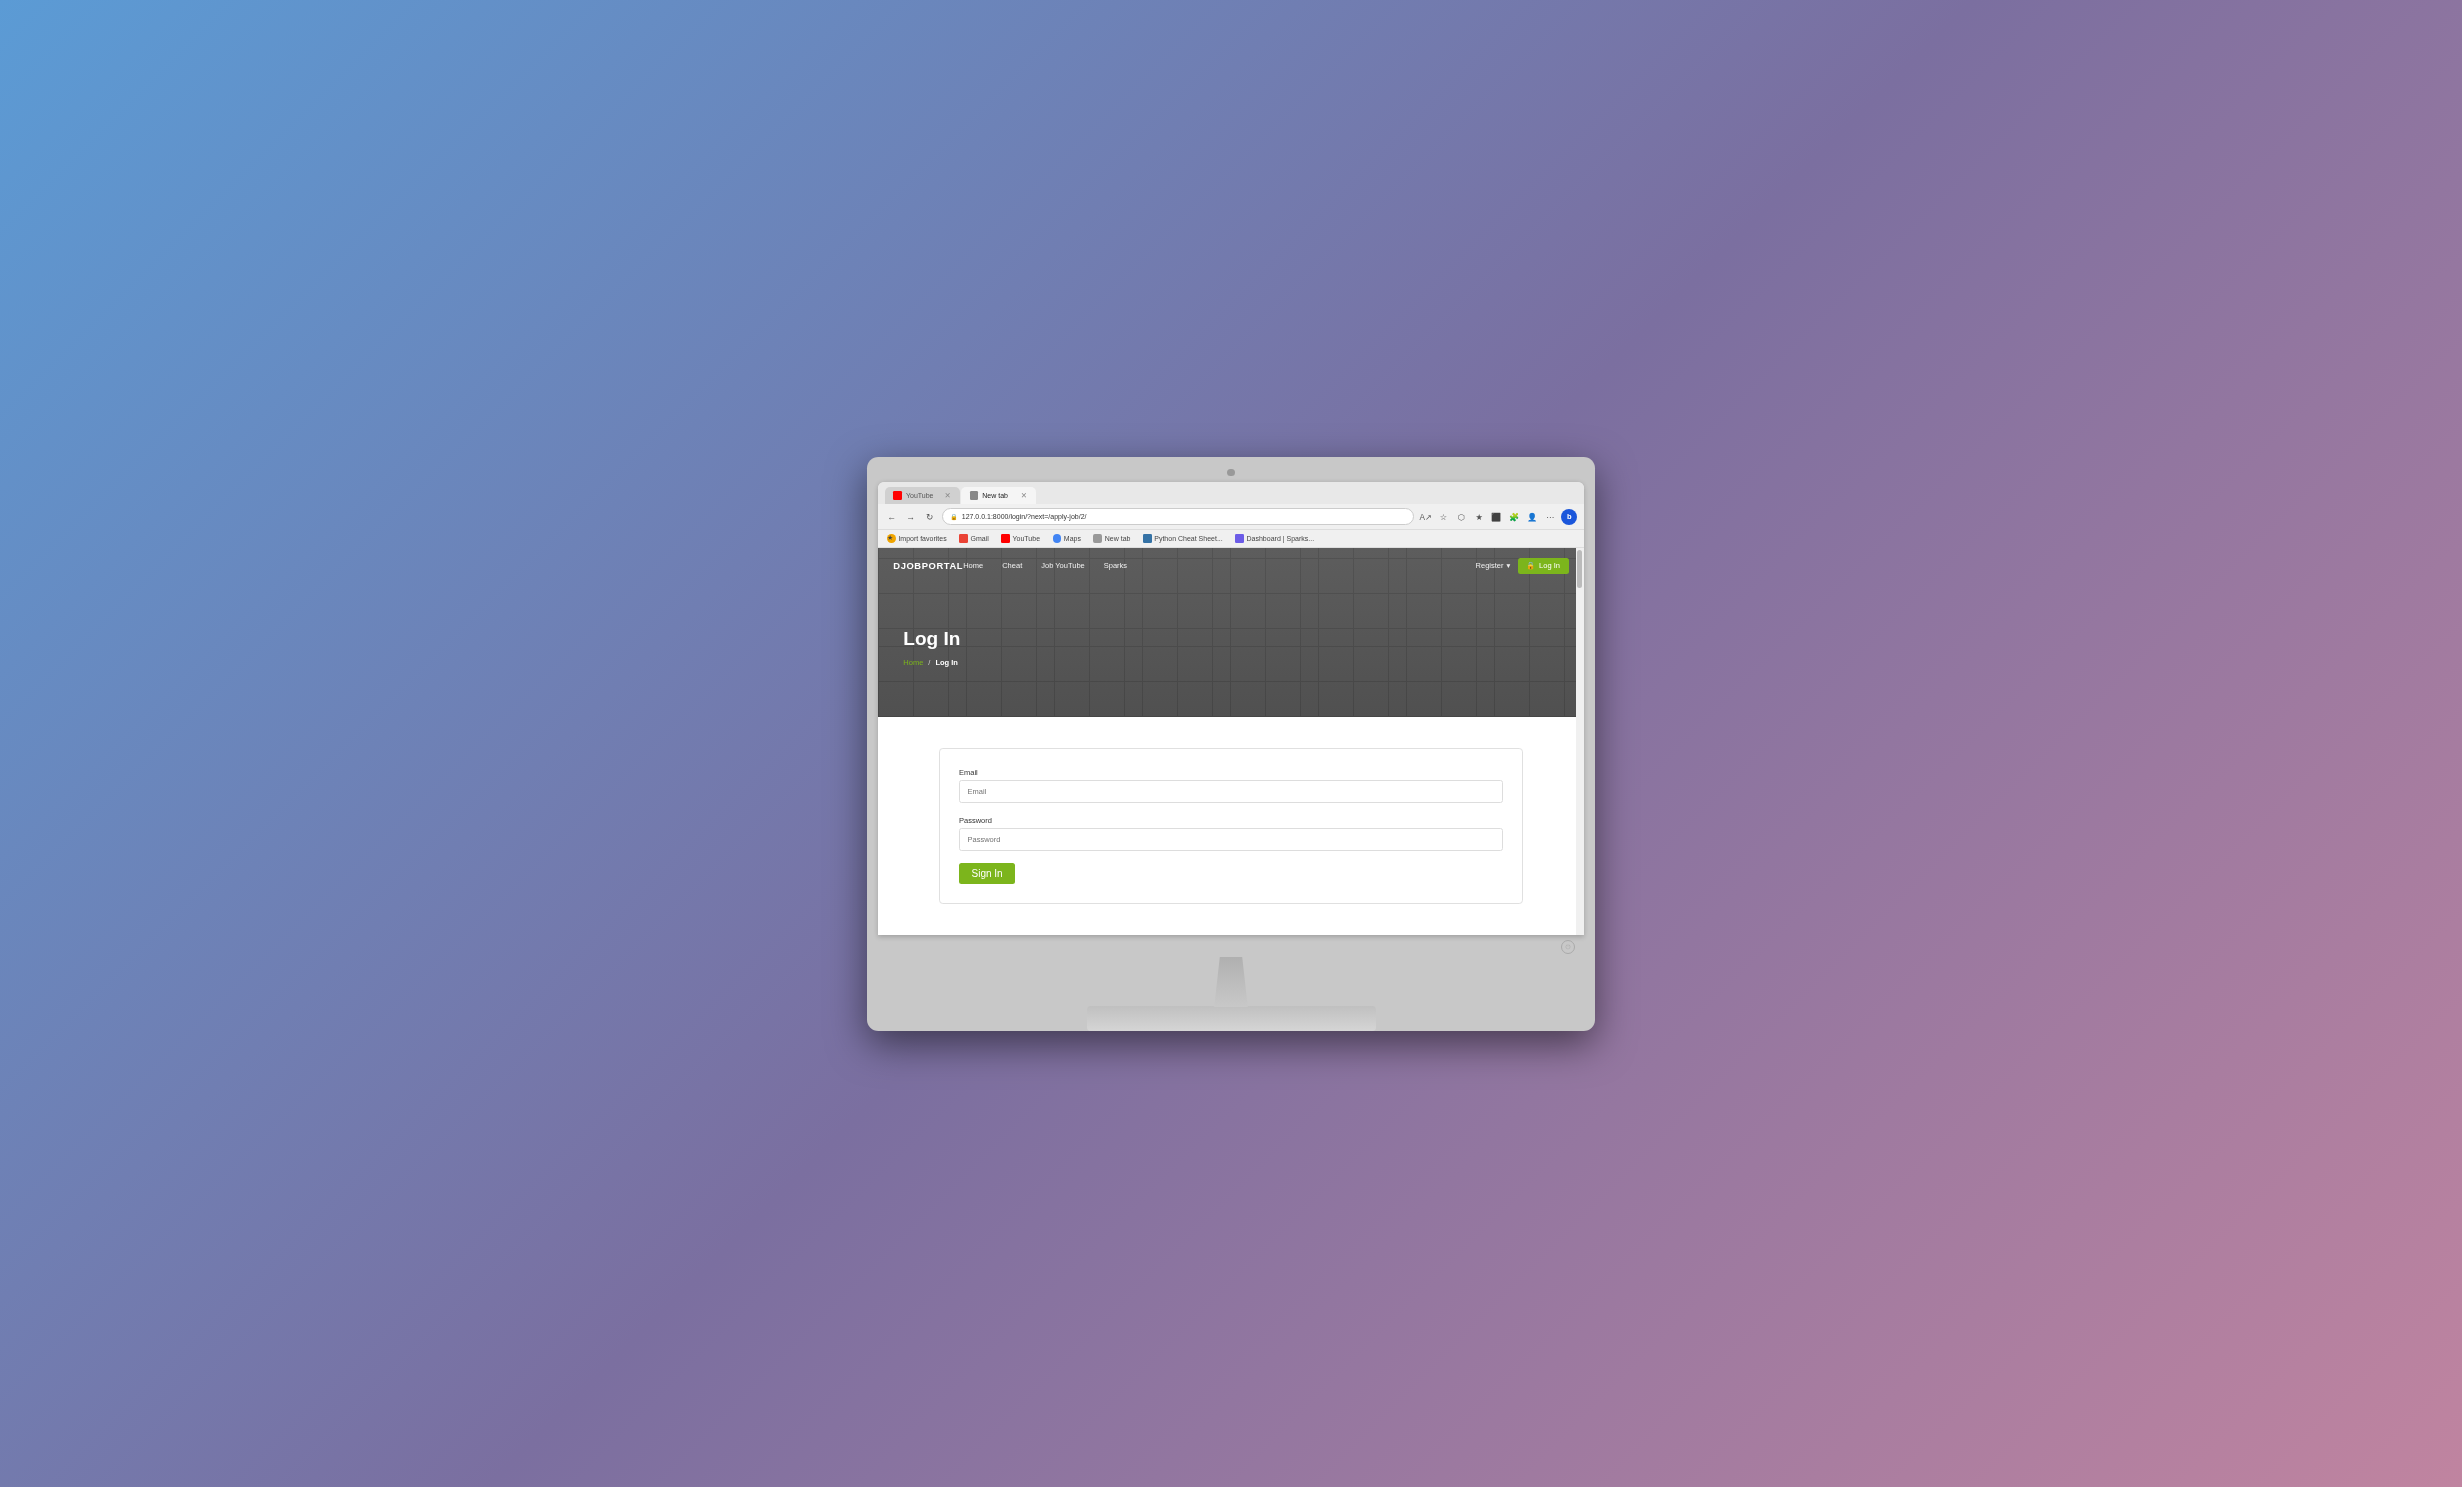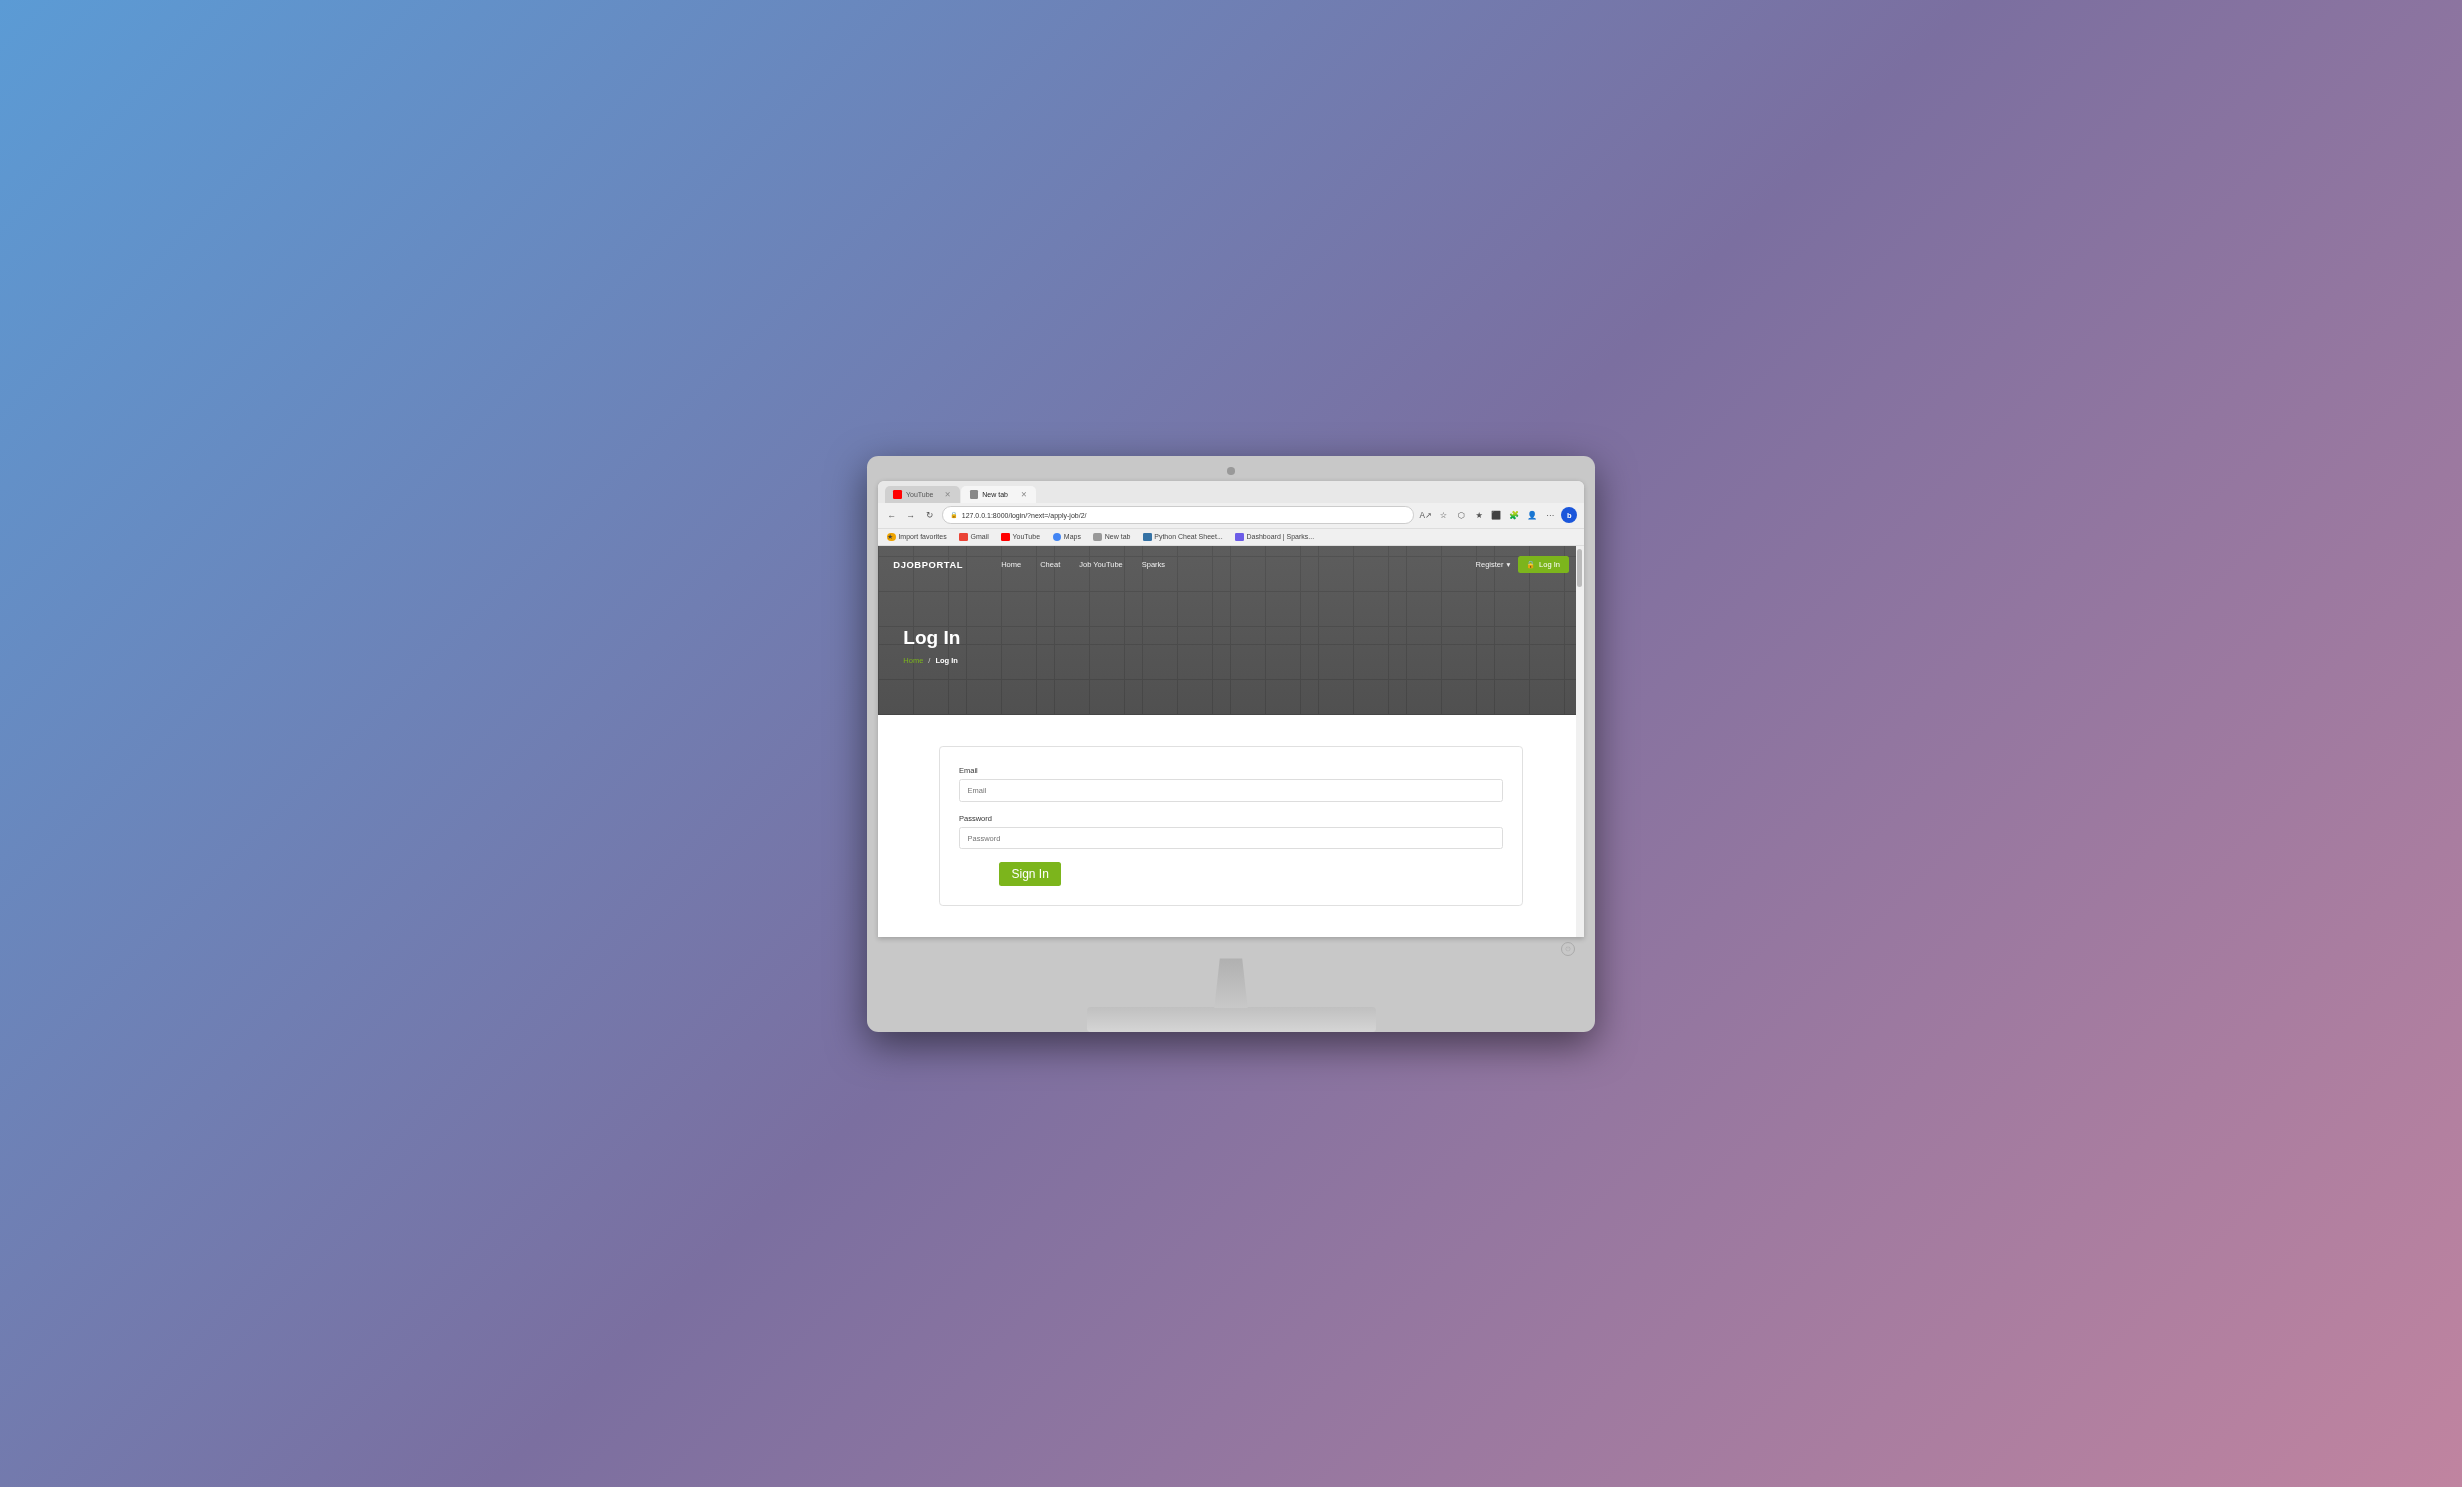--- a/index.html
+++ b/index.html
@@ -252,21 +252,20 @@
       align-items: center;
       padding: 10px 15px;
       color: white;
     }
 
     .navbar-brand {
       font-size: 9.4px;
       font-weight: bold;
       letter-spacing: 0.6px;
       color: white;
-      margin-right: 38px;
     }
 
     .navbar-nav {
       display: flex;
       gap: 19px;
       flex: 1;
     }
 
     .nav-link {
       color: rgba(255,255,255,0.9);
@@ -403,24 +402,23 @@
       color: #999;
       outline: none;
     }
 
     .sign-in-btn {
       background: #7cb51c;
       color: white;
       border: none;
       padding: 5px 12.5px;
       border-radius: 2.5px;
-      font-size: 12px;
+      font-size: 10px;
       cursor: pointer;
       font-weight: 500;
-      margin-left: 40px;
     }
 
     
     .monitor-stand {
       display: flex;
       flex-direction: column;
       align-items: center;
     }
 
     .stand-neck {

